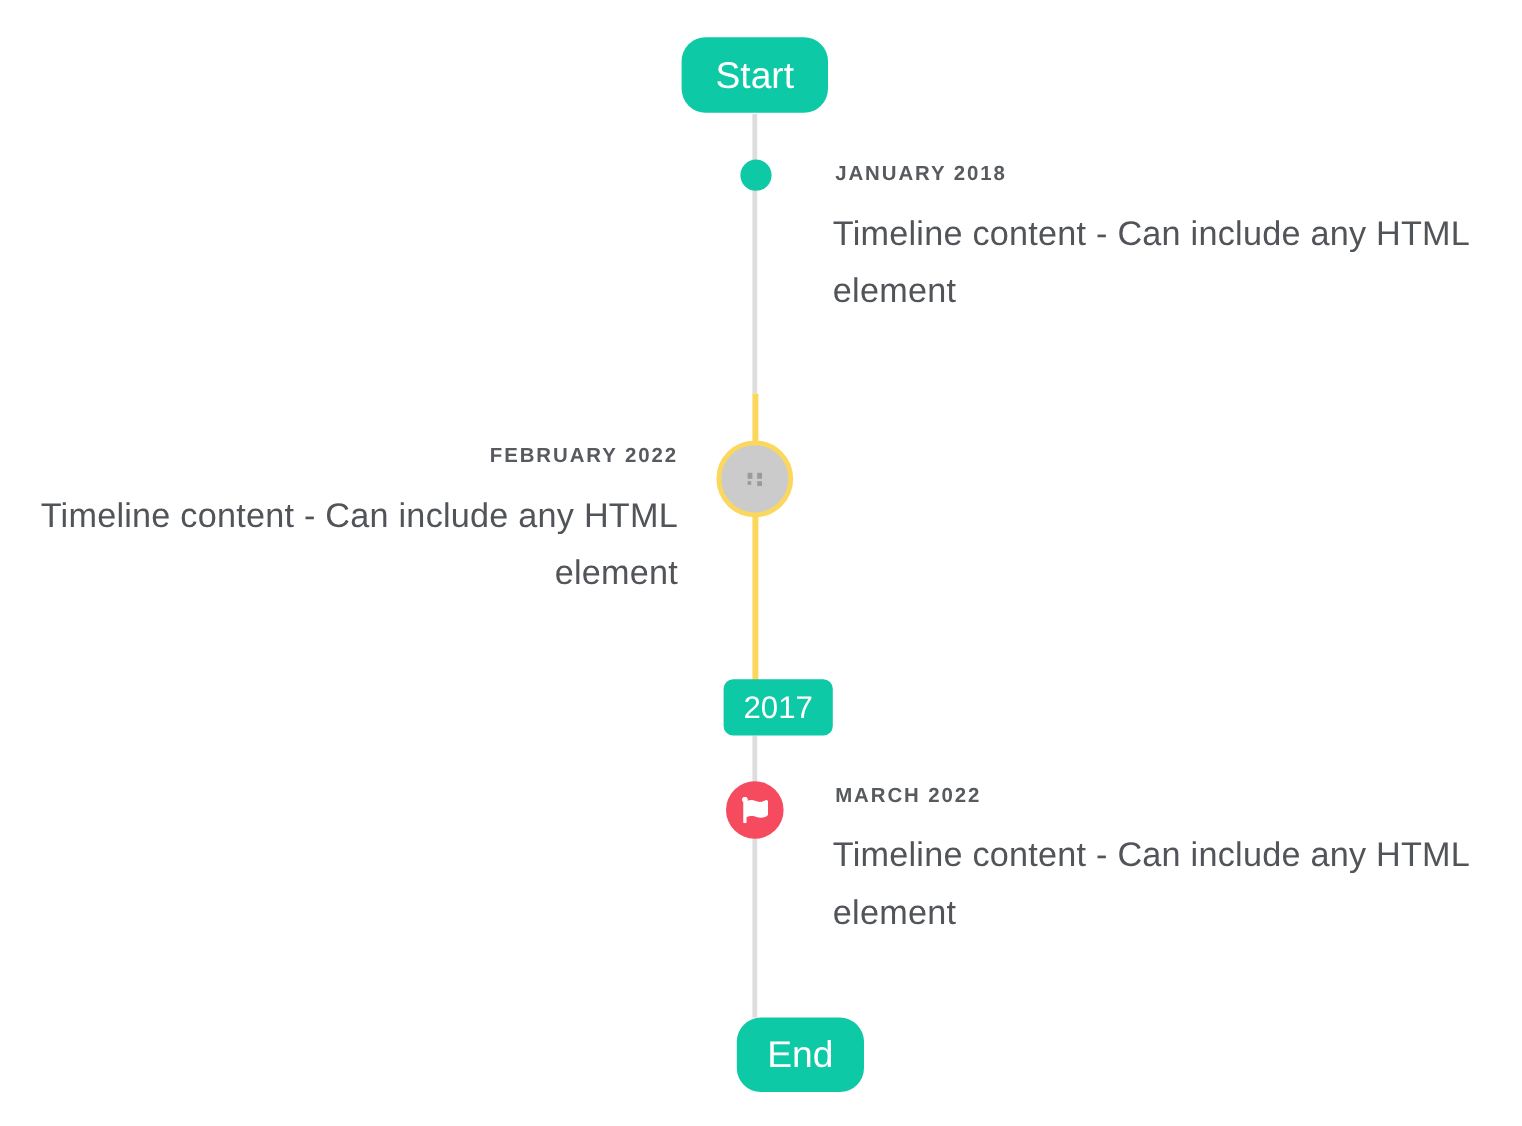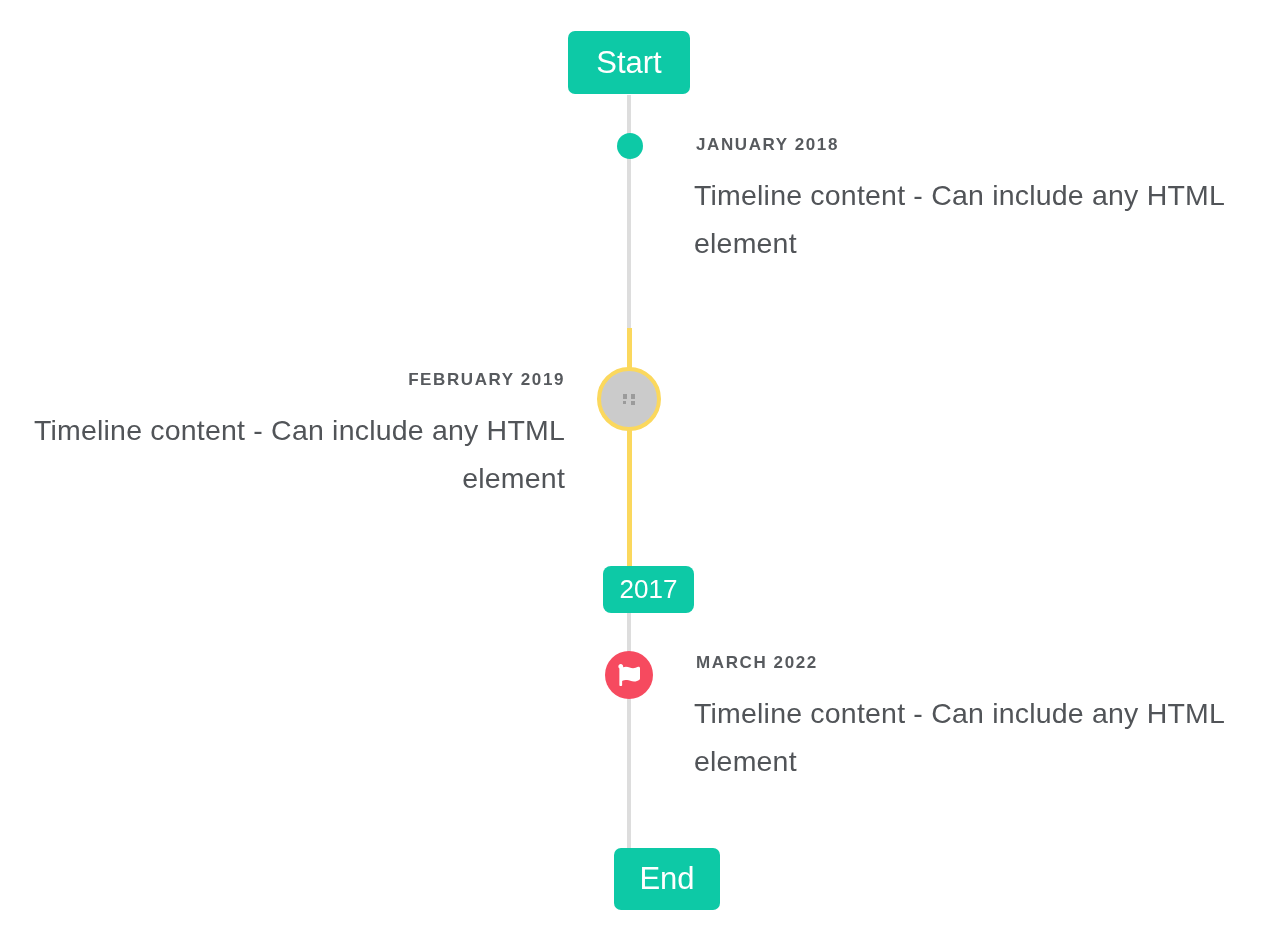--- a/index.html
+++ b/index.html
@@ -23,21 +23,21 @@
   .line-seg{position:absolute;left:627px;width:4px;z-index:1;}
   .line-gray{background:var(--line-gray);}
   .line-yellow{background:var(--highlight-yellow);width:5px;left:627px;}
   .seg-1{top:95px;height:233px;}
   .seg-2{top:328px;height:239px;}
   .seg-3{top:613px;height:235px;}
 
   
   .badge{
     position:absolute;z-index:3;background:var(--accent-teal);color:#fff;
-    display:flex;align-items:center;justify-content:center;border-radius:7px;
+    display:flex;align-items:center;justify-content:center;border-radius:20px;
     font-weight:400;
   }
   .badge-start{left:568px;top:31px;width:122px;height:63px;font-size:31px;}
   .badge-year{left:603px;top:566px;width:91px;height:47px;font-size:26px;border-radius:8px;}
   .badge-end{left:576px;top:848px;width:106px;height:62px;font-size:31px;margin-left:38px;}
 
   
   .marker{position:absolute;z-index:2;border-radius:50%;}
   .marker-dot{left:617px;top:133px;width:26px;height:26px;background:var(--accent-teal);}
   .marker-image{
@@ -87,21 +87,21 @@
   <div class="marker marker-image">
     <svg width="15" height="13" viewBox="0 0 15 13">
       <g fill="#9b9b9b">
         <rect x="1" y="1" width="4" height="5"></rect>
         <rect x="9" y="1" width="4" height="5"></rect>
         <rect x="1" y="8" width="3" height="3"></rect>
         <rect x="9" y="8" width="4" height="4"></rect>
       </g>
     </svg>
   </div>
-  <div class="item-title t-feb">FEBRUARY 2019</div>
+  <div class="item-title t-feb">FEBRUARY 2022</div>
   <div class="item-content c-feb">Timeline content - Can include any HTML element</div>
 
   <div class="badge badge-year">
     <span>2017</span>
   </div>
 
   <div class="marker marker-flag">
     <svg width="22" height="22" viewBox="0 0 512 512">
       <path fill="#ffffff" d="M349.565 98.783C295.978 98.783 251.721 64 184.348 64c-24.955 0-47.309 4.384-68.045 12.013a55.947 55.947 0 0 0 3.586-23.562C118.117 24.015 94.806 1.206 66.338.048 34.345-1.254 8 24.296 8 56c0 19.026 9.497 35.825 24 45.945V488c0 13.255 10.745 24 24 24h16c13.255 0 24-10.745 24-24v-94.4c28.311-12.064 63.582-22.122 114.435-22.122 53.588 0 97.844 34.783 165.217 34.783 48.169 0 86.667-16.294 122.505-40.858C506.84 360.285 512 350.51 512 340.086V95.612c0-23.092-23.823-38.553-44.882-29.243-41.204 18.216-73.695 32.414-117.553 32.414z"></path>
     </svg>

